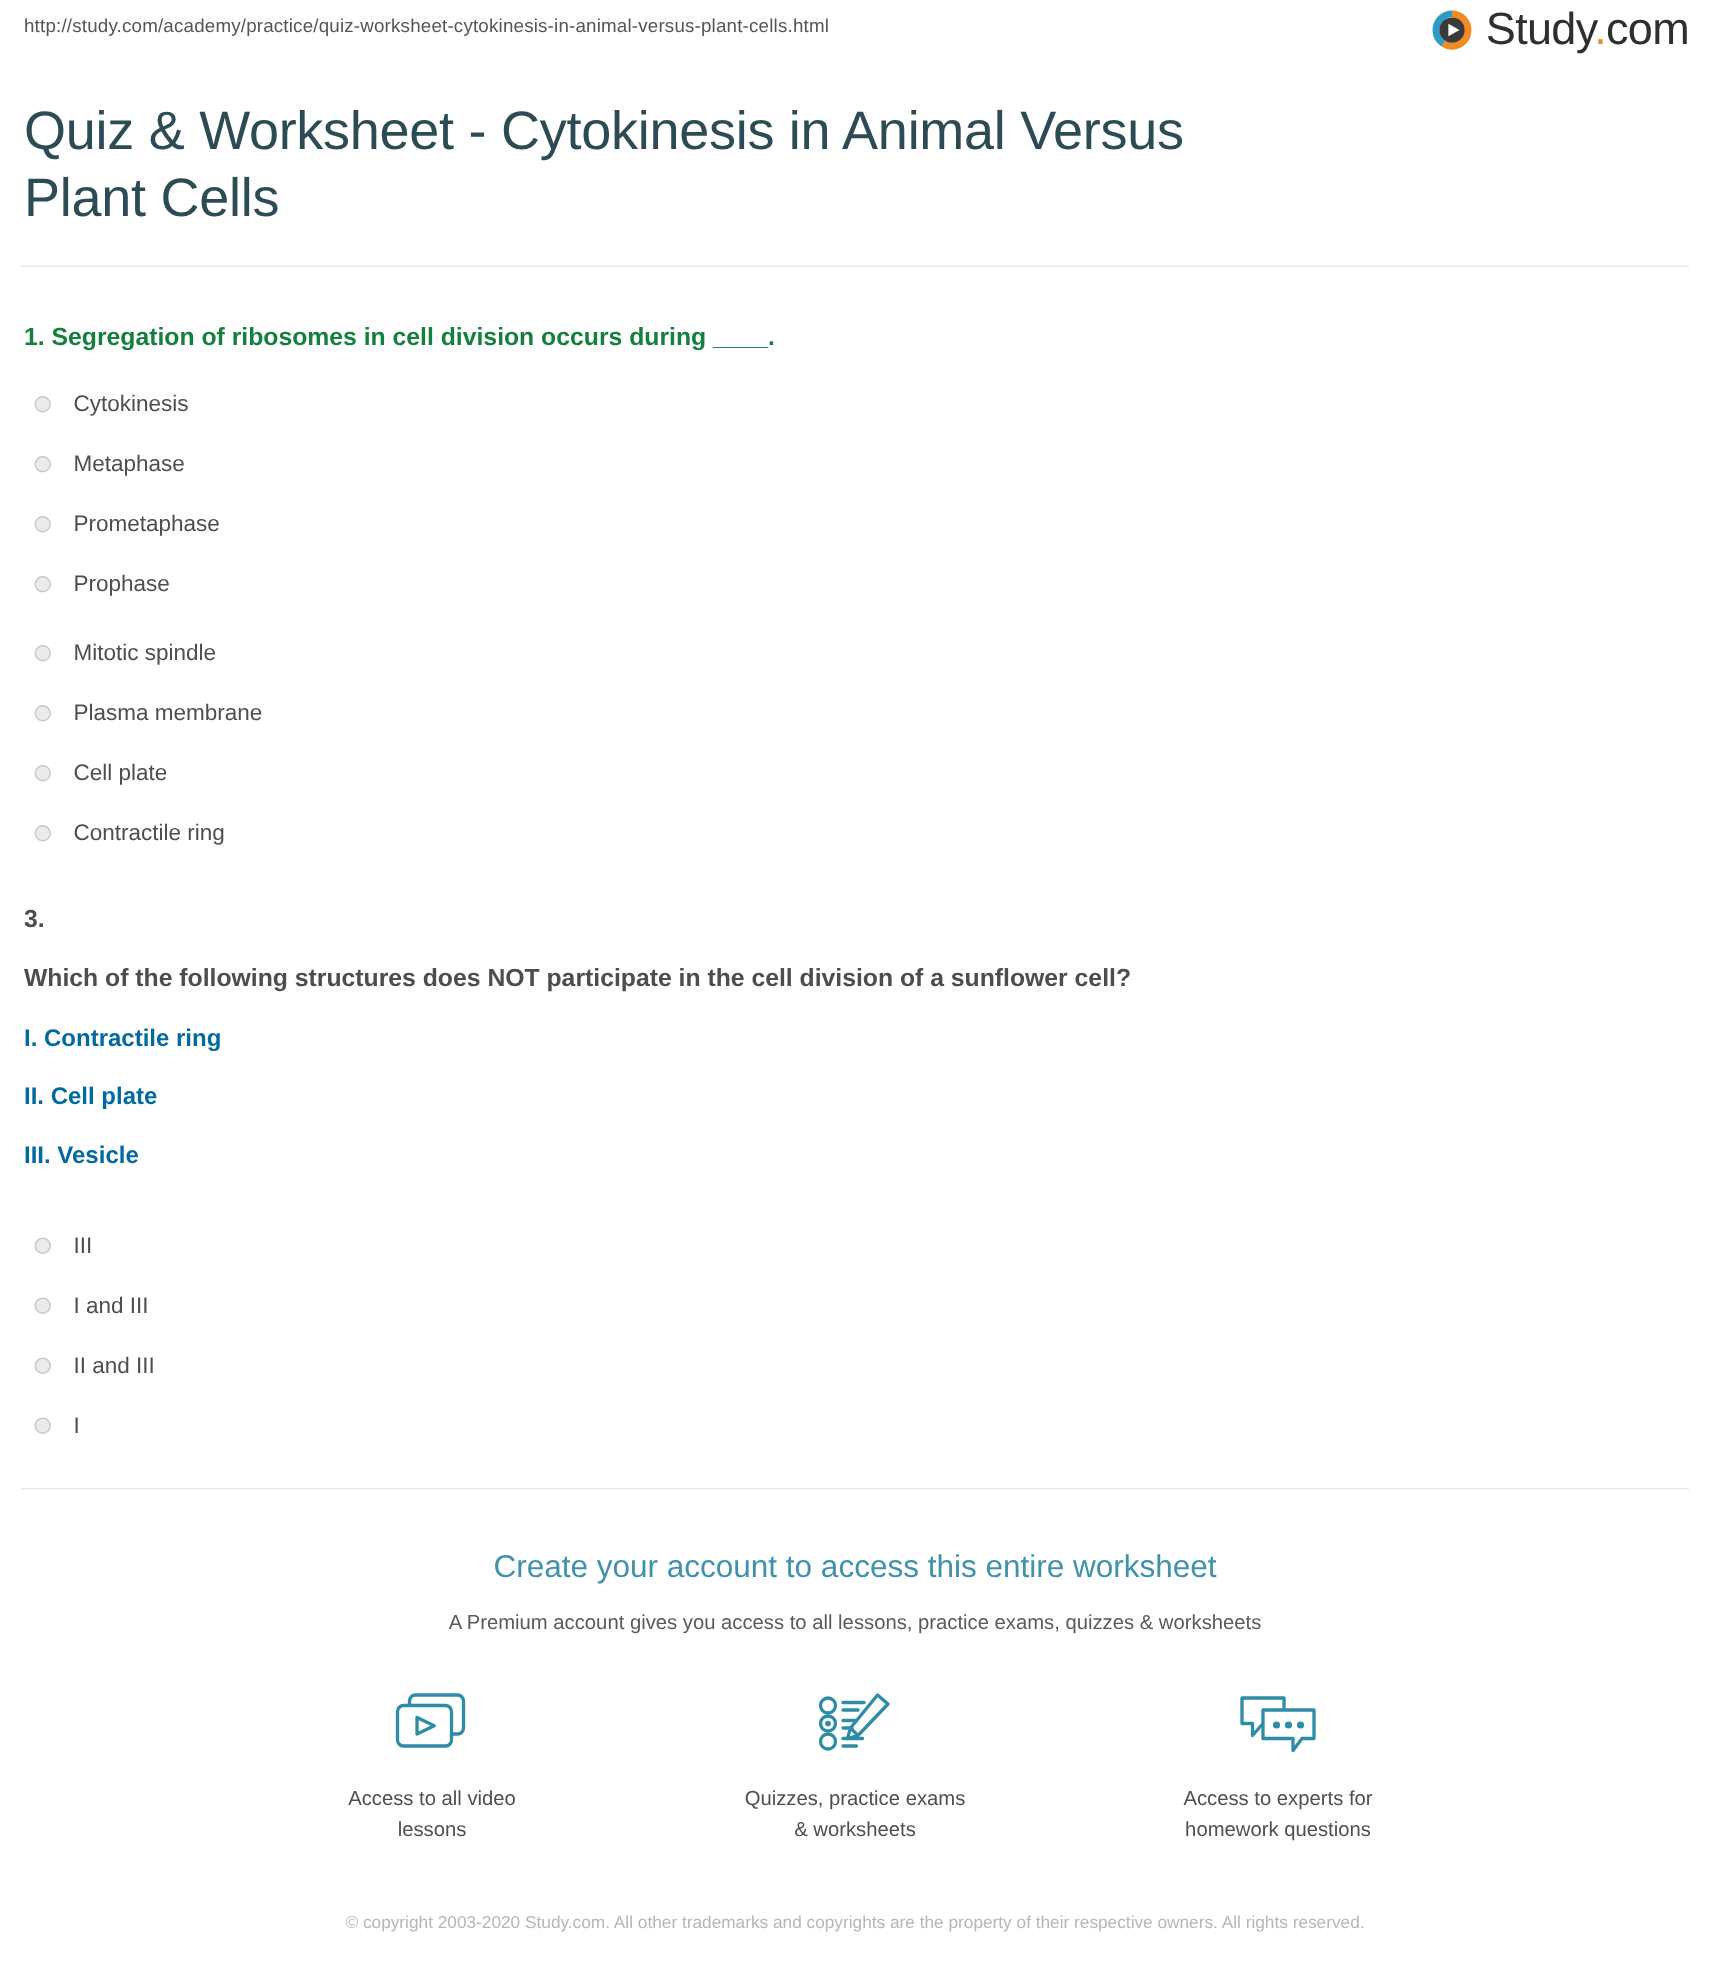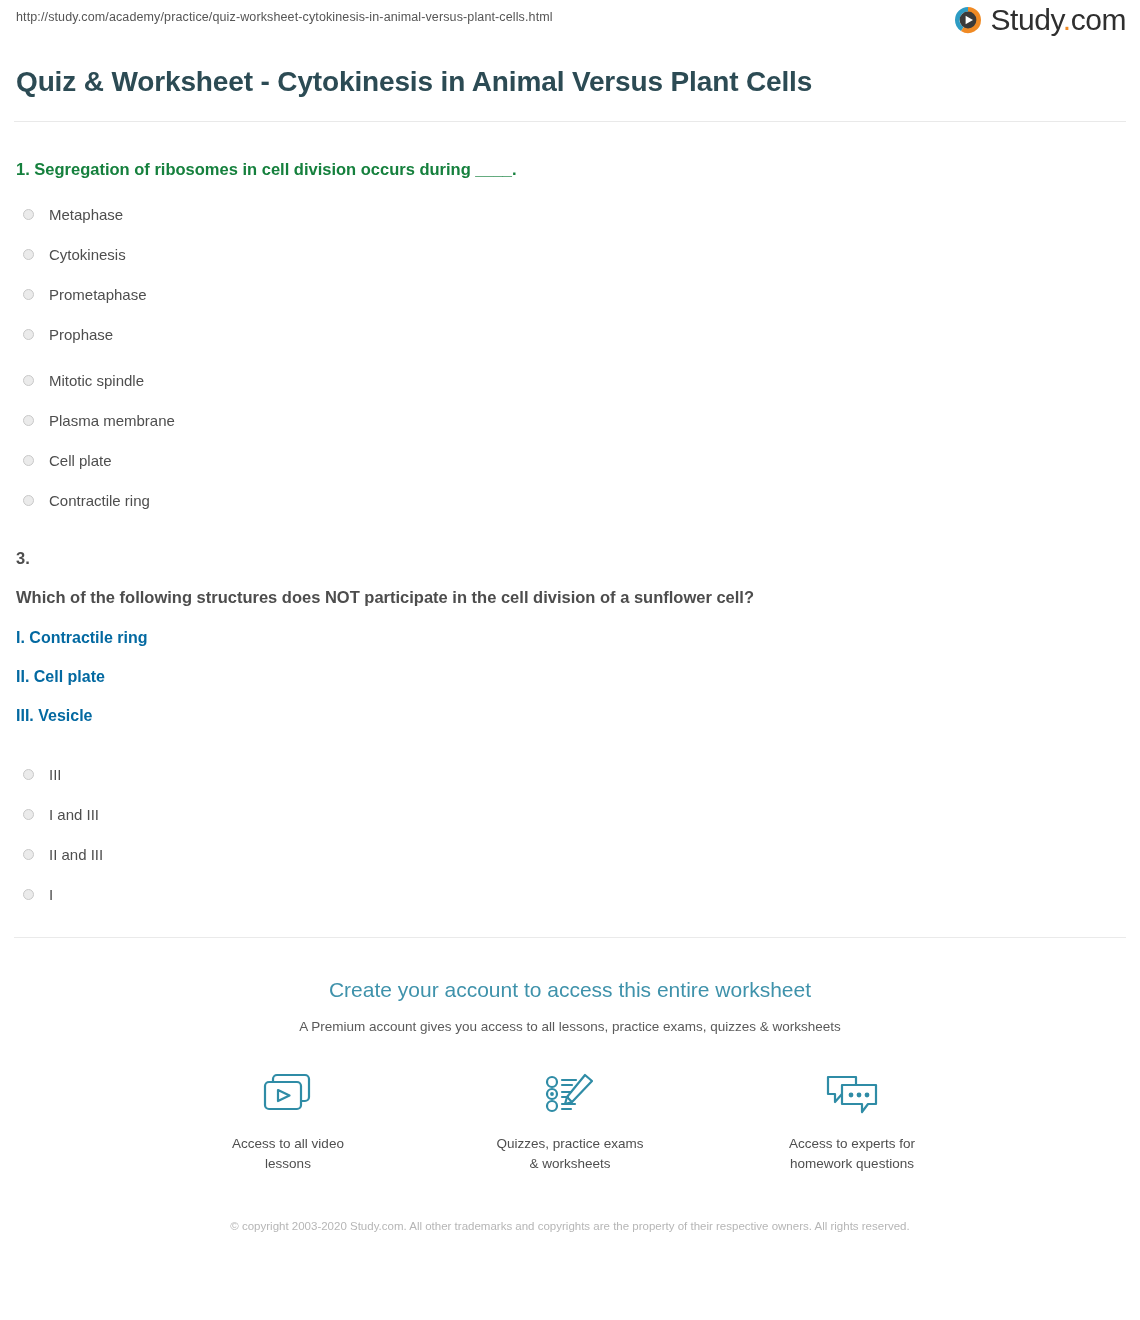--- a/index.html
+++ b/index.html
@@ -50,23 +50,23 @@
     font-weight: normal;
     color: #2f2f2f;
     letter-spacing: -0.015em;
     line-height: 1;
   }
   .logo-word .dot { color: #f08a24; }
 
   
   .title {
     margin: 8px 2px 0 2px;
-    font-size: 28px;
+    font-size: 36px;
     line-height: 1.26;
-    font-weight: bold;
+    font-weight: normal;
     color: #2c4b54;
     max-width: 800px;
     letter-spacing: -0.005em;
   }
   .rule {
     border: 0;
     border-top: 1px solid #e9e9e9;
     margin: 22px 0 0 0;
   }
 
@@ -194,25 +194,25 @@
   <h1 class="title">Quiz &amp; Worksheet - Cytokinesis in Animal Versus Plant Cells</h1>
   <hr class="rule">
 
   <div class="questions">
 
     <div class="question">
       <div class="q-text">1. Segregation of ribosomes in cell division occurs during ____.</div>
       <ul class="options">
         <li class="option">
           <span class="radio"></span>
+          <span class="option-label">Cytokinesis</span>
+        </li>
+        <li class="option">
+          <span class="radio"></span>
           <span class="option-label">Metaphase</span>
-        </li>
-        <li class="option">
-          <span class="radio"></span>
-          <span class="option-label">Cytokinesis</span>
         </li>
         <li class="option">
           <span class="radio"></span>
           <span class="option-label">Prometaphase</span>
         </li>
         <li class="option">
           <span class="radio"></span>
           <span class="option-label">Prophase</span>
         </li>
       </ul>

